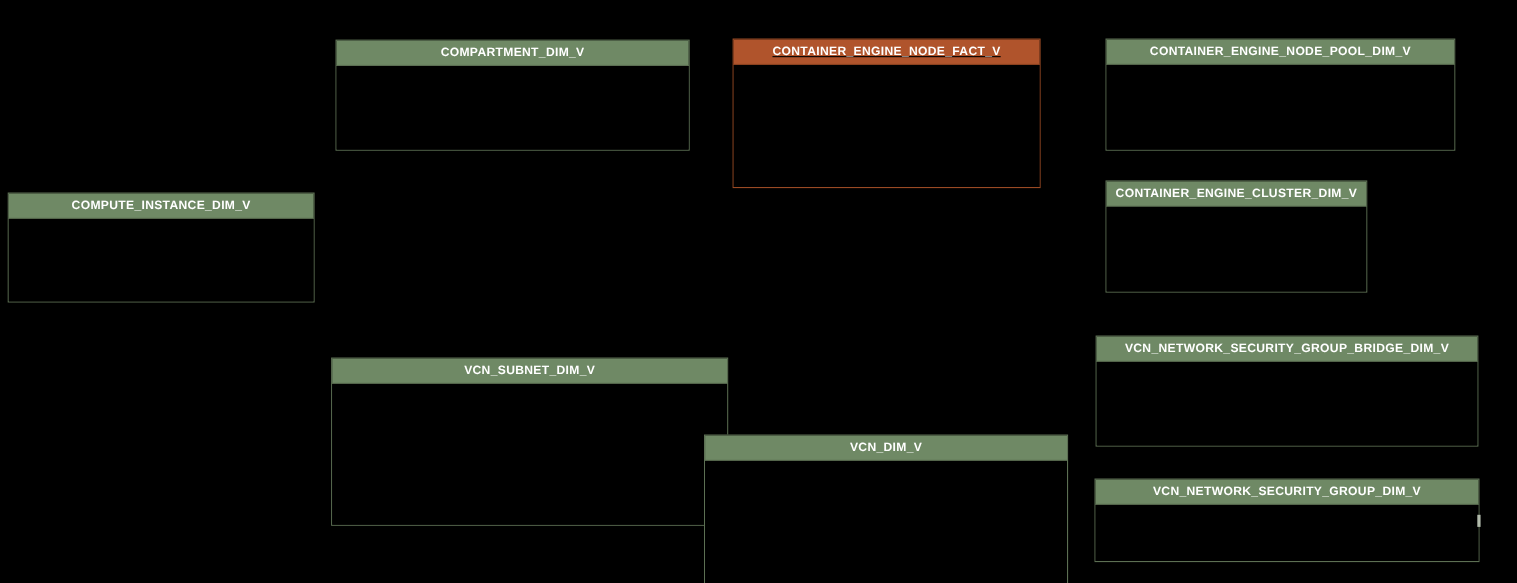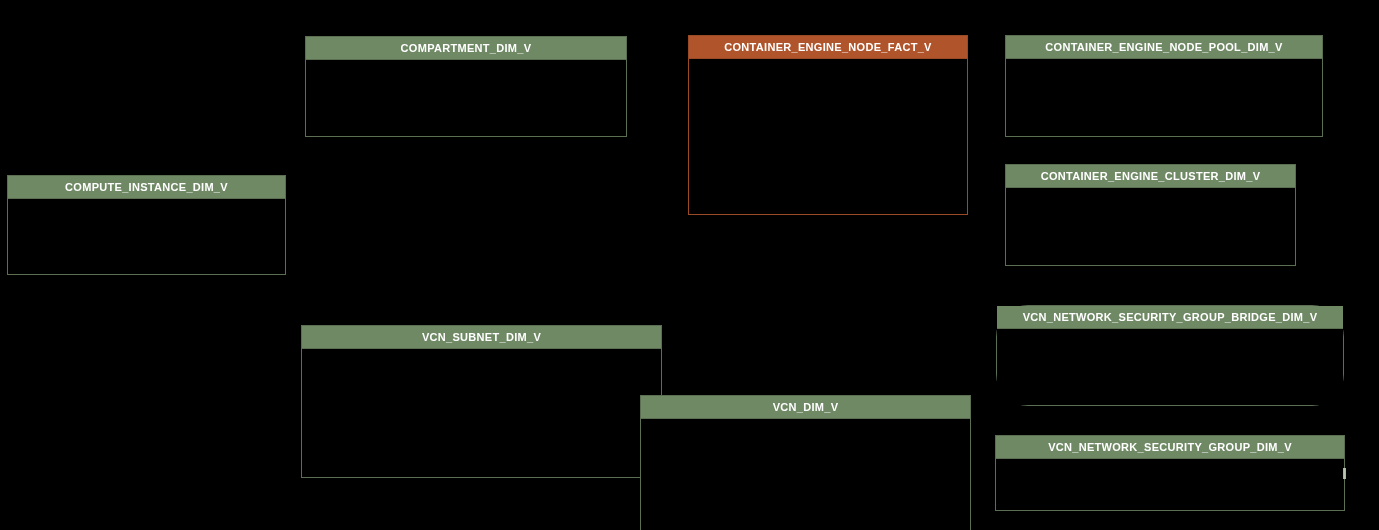--- a/index.html
+++ b/index.html
@@ -63,41 +63,41 @@
   }
 </style>
 </head>
 <body>
 
 <div id="canvas">
     <div class="entity dim" style="left: 305px; top: 8px; width: 322px; height: 101px;">
       <div class="entity-header">COMPARTMENT_DIM_V</div>
       <div class="entity-body"></div>
     </div>
-    <div class="entity fact" style="left: 688px; top: 7px; width: 280px; height: 180px;">
+    <div class="entity fact" style="left: 666px; top: 7px; width: 280px; height: 136px; text-decoration: underline;">
       <div class="entity-header">CONTAINER_ENGINE_NODE_FACT_V</div>
       <div class="entity-body"></div>
     </div>
     <div class="entity dim" style="left: 1005px; top: 7px; width: 318px; height: 102px;">
       <div class="entity-header">CONTAINER_ENGINE_NODE_POOL_DIM_V</div>
       <div class="entity-body"></div>
     </div>
     <div class="entity dim" style="left: 7px; top: 147px; width: 279px; height: 100px;">
       <div class="entity-header">COMPUTE_INSTANCE_DIM_V</div>
       <div class="entity-body"></div>
     </div>
-    <div class="entity dim" style="left: 1005px; top: 136px; width: 291px; height: 102px; justify-content: flex-end;">
+    <div class="entity dim" style="left: 1005px; top: 136px; width: 238px; height: 102px; justify-content: flex-end;">
       <div class="entity-header">CONTAINER_ENGINE_CLUSTER_DIM_V</div>
       <div class="entity-body"></div>
     </div>
     <div class="entity dim" style="left: 301px; top: 297px; width: 361px; height: 153px;">
       <div class="entity-header">VCN_SUBNET_DIM_V</div>
       <div class="entity-body"></div>
     </div>
-    <div class="entity dim" style="left: 996px; top: 277px; width: 348px; height: 101px; border-radius: 32px;">
+    <div class="entity dim" style="left: 996px; top: 277px; width: 348px; height: 101px;">
       <div class="entity-header">VCN_NETWORK_SECURITY_GROUP_BRIDGE_DIM_V</div>
       <div class="entity-body"></div>
     </div>
     <div class="entity dim" style="left: 640px; top: 367px; width: 331px; height: 153px;">
       <div class="entity-header">VCN_DIM_V</div>
       <div class="entity-body"></div>
     </div>
     <div class="entity dim" style="left: 995px; top: 407px; width: 350px; height: 76px;">
       <div class="entity-header">VCN_NETWORK_SECURITY_GROUP_DIM_V</div>
       <div class="entity-body"></div>

